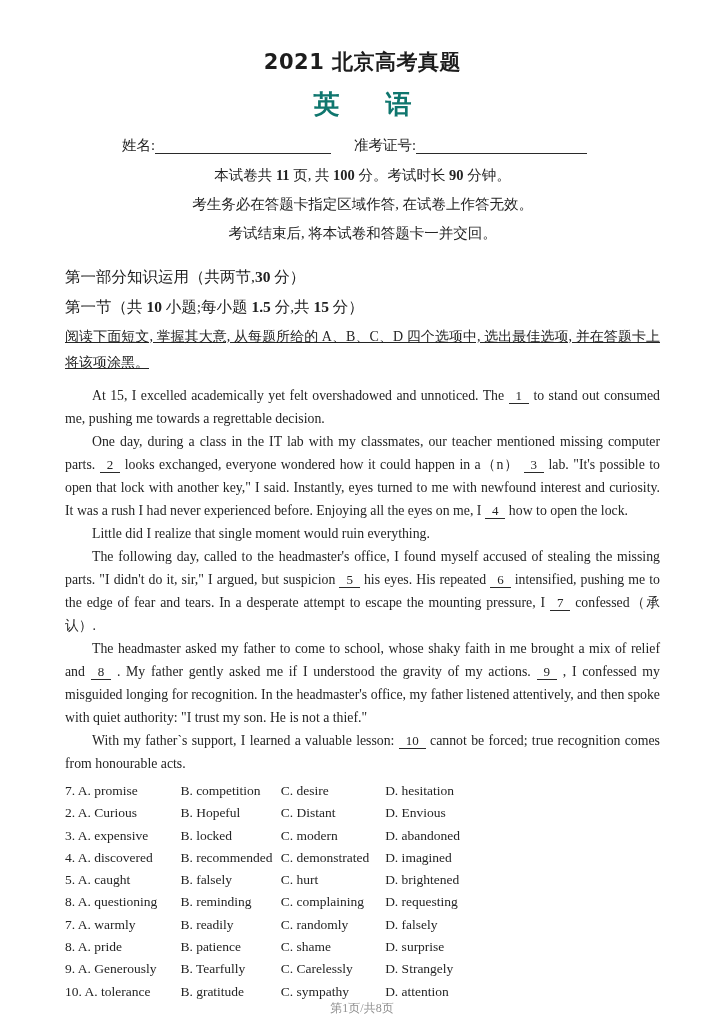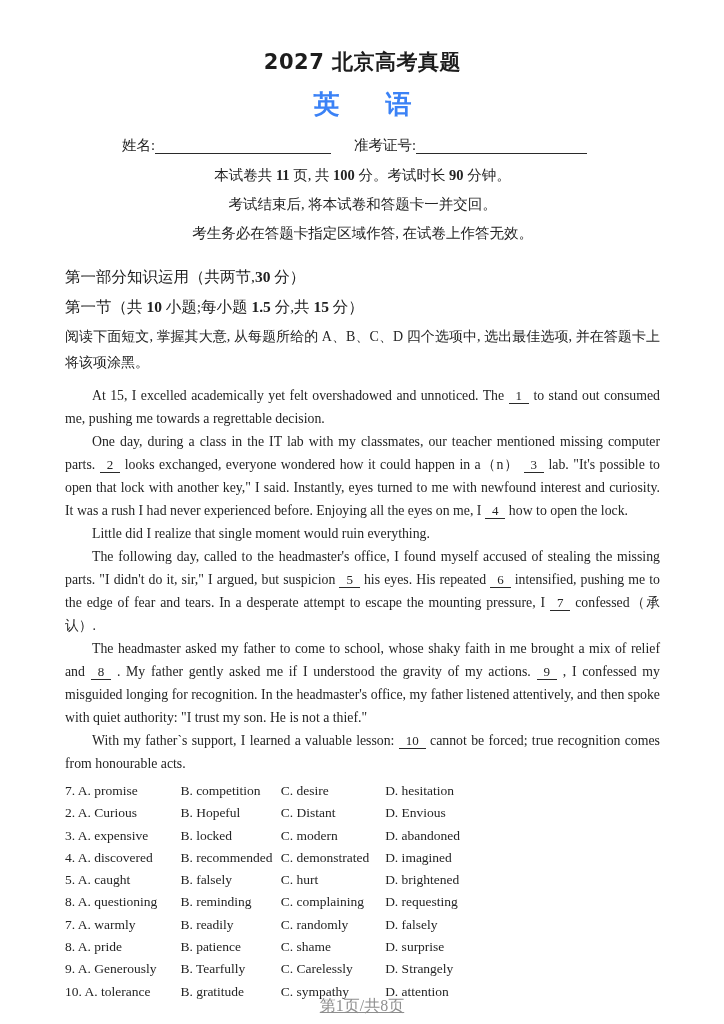--- a/index.html
+++ b/index.html
@@ -16,21 +16,21 @@
   
   .title {
     margin: 0; text-align: center;
     font-family: "DejaVu Sans", "Liberation Sans", sans-serif;
     font-weight: 700; font-size: 21px; line-height: 28px;
     letter-spacing: 0.5px; color: #1d1d1d;
   }
   .subject {
     margin-top: 12px; text-align: center;
     font-family: "DejaVu Sans", "Liberation Sans", sans-serif;
-    font-weight: 700; font-size: 26px; line-height: 32px; color: #3b82f6;
+    font-weight: 700; font-size: 26px; line-height: 32px; color: #0f766e;
   }
   .sub-gap { display: inline-block; width: 46px; }
   .name-row {
     margin-top: 16px; padding-left: 57px;
     font-size: 14.5px; line-height: 18px;
     display: flex; align-items: flex-end;
   }
   .fill-line { border-bottom: 1.4px solid #2a2a2a; height: 15px; display: inline-block; }
   .fill-line.w1 { width: 176px; margin-right: 23px; }
   .fill-line.w2 { width: 171px; }
@@ -39,21 +39,21 @@
   .notice { margin: 0; font-size: 14.5px; line-height: 29px; }
   b { font-weight: 700; }
   
   .part-heading, .section-heading {
     margin: 0; font-weight: 400;
     font-size: 15.5px; line-height: 30px; color: #202020;
   }
   .part-heading { margin-top: 14px; }
   .cn-instruction {
     margin: 2px 0 0; font-size: 14px; line-height: 26px;
-    text-align: justify; color: #242424;
+    text-align: justify; color: #242424; text-decoration: underline;
   }
   
   #passage { margin-top: 8px; }
   .para {
     margin: 0; font-size: 13.8px; line-height: 23px;
     text-align: justify; text-indent: 27px; color: #242424;
   }
   .blank {
     display: inline-block; text-indent: 0;
     border-bottom: 1.2px solid #2a2a2a;
@@ -62,43 +62,43 @@
   
   #options { margin-top: 5px; }
   .opt-row { font-size: 13.5px; line-height: 22.3px; white-space: nowrap; }
   .opt { display: inline-block; }
   .opt.q { min-width: 112px; }
   .opt.b { min-width: 97px; }
   .opt.c { min-width: 101px; }
   
   .page-footer {
     position: absolute; left: 0; right: 0; bottom: 7px;
-    text-align: center; font-size: 16px; color: #8f8f8f; text-decoration: underline;
+    text-align: center; font-size: 12px; color: #8f8f8f;
   }
 </style>
 </head>
 <body>
 
 <div class="page">
 
-  <h1 class="title">2027 北京高考真题</h1>
+  <h1 class="title">2021 北京高考真题</h1>
 
   <div class="subject"><span>英</span><span class="sub-gap"></span><span>语</span></div>
 
   <div class="name-row">
     <span class="lbl">姓名:</span>
     <span class="fill-line w1"></span>
     <span class="lbl">准考证号:</span>
     <span class="fill-line w2"></span>
   </div>
 
   <div class="notices">
     <p class="notice">本试卷共 <b>11</b> 页, 共 <b>100</b> 分。考试时长 <b>90</b> 分钟。</p>
+    <p class="notice">考生务必在答题卡指定区域作答, 在试卷上作答无效。</p>
     <p class="notice">考试结束后, 将本试卷和答题卡一并交回。</p>
-    <p class="notice">考生务必在答题卡指定区域作答, 在试卷上作答无效。</p>
   </div>
 
   <h2 class="part-heading">第一部分知识运用（共两节,<b>30</b> 分）</h2>
   <h3 class="section-heading">第一节（共 <b>10</b> 小题;每小题 <b>1.5</b> 分,共 <b>15</b> 分）</h3>
   <p class="cn-instruction">阅读下面短文, 掌握其大意, 从每题所给的 A、B、C、D 四个选项中, 选出最佳选项, 并在答题卡上将该项涂黑。</p>
 
   <div id="passage">
       <p class="para">At 15, I excelled academically yet felt overshadowed and unnoticed. The <span class="blank">1</span> to stand out consumed me, pushing me towards a regrettable decision.</p>
       <p class="para">One day, during a class in the IT lab with my classmates, our teacher mentioned missing computer parts. <span class="blank">2</span> looks exchanged, everyone wondered how it could happen in a（n） <span class="blank">3</span> lab. "It's possible to open that lock with another key," I said. Instantly, eyes turned to me with newfound interest and curiosity. It was a rush I had never experienced before. Enjoying all the eyes on me, I <span class="blank">4</span> how to open the lock.</p>
       <p class="para">Little did I realize that single moment would ruin everything.</p>

